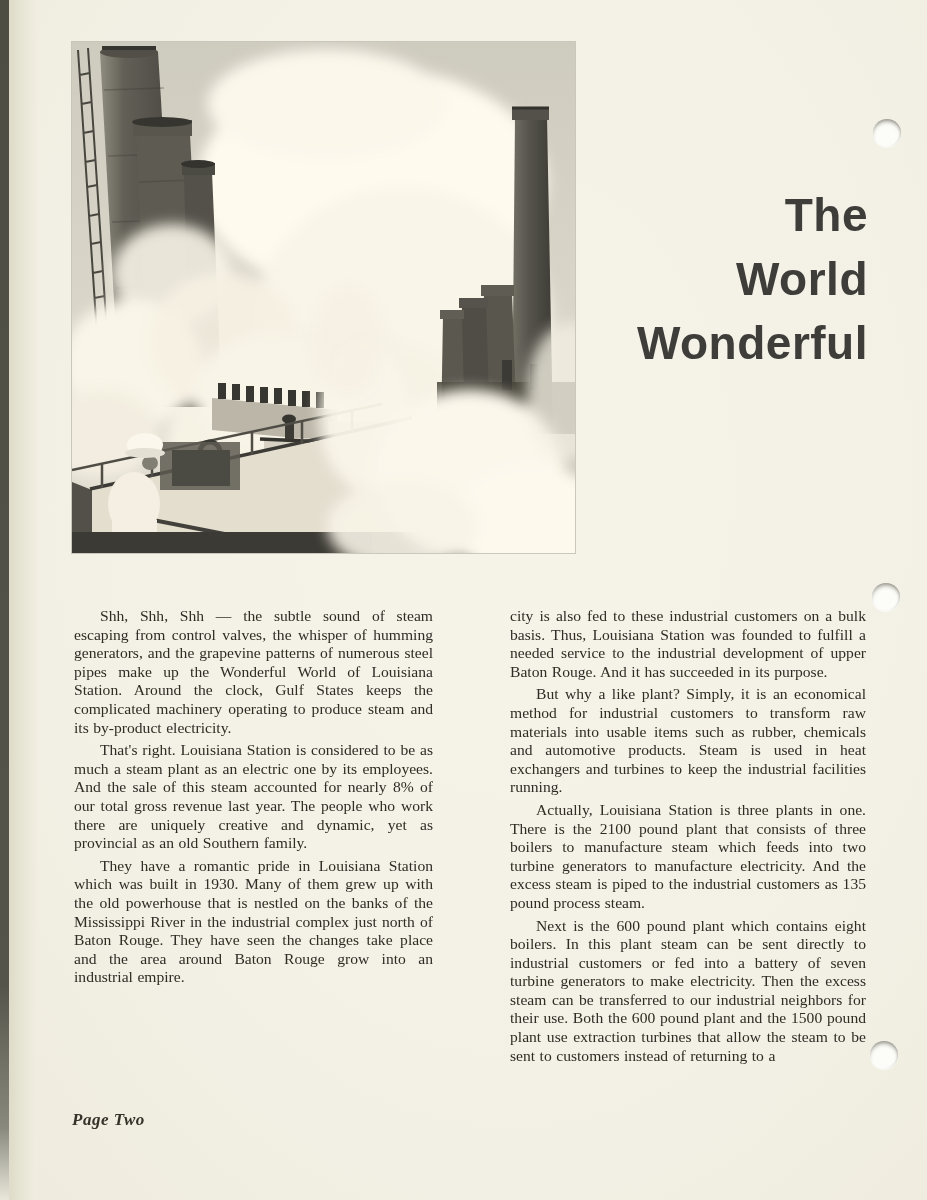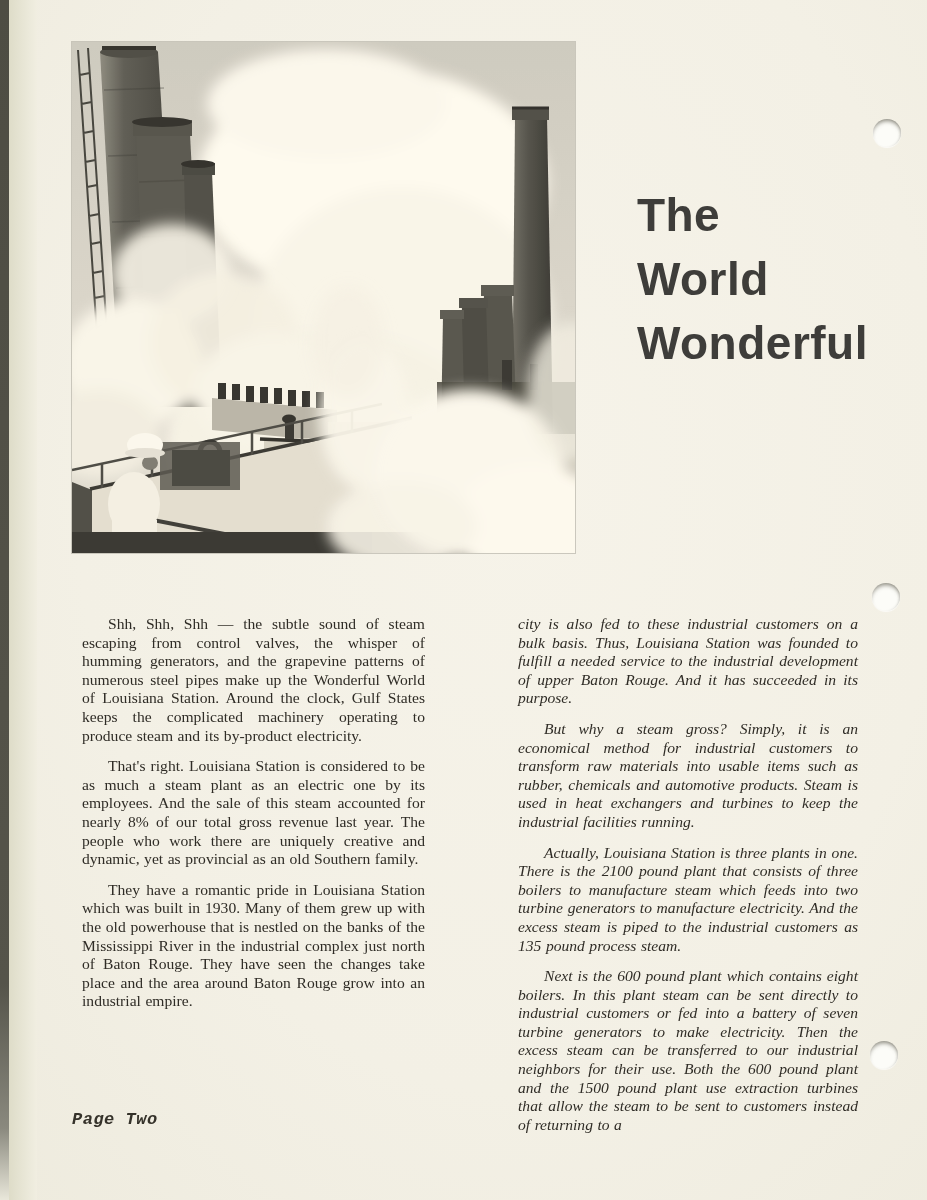--- a/index.html
+++ b/index.html
@@ -8,31 +8,31 @@
     background:radial-gradient(ellipse at 55% 40%, #f6f3e9 0%, #f3f0e5 60%, #eeebde 100%);
     font-family:"Liberation Serif", serif;
   }
   .edge-dark{position:absolute;left:0;top:0;width:9px;height:1200px;
     background:linear-gradient(180deg,#4e4d43 0%,#55544a 82%,#8a897e 94%,#e9e7da 100%);}
   .edge-light{position:absolute;left:9px;top:0;width:28px;height:1200px;
     background:linear-gradient(90deg,#dedcc8 0%,#ebe9da 70%,#f1eee1 100%);}
   .photo{position:absolute;left:72px;top:42px;width:503px;height:511px;
     filter:sepia(.12) saturate(.85);box-shadow:0 0 0 1px rgba(120,118,105,.35);}
   .photo svg{display:block;width:100%;height:100%;}
-  .title{position:absolute;top:183px;right:59px;margin:0;text-align:left;
+  .title{position:absolute;top:183px;right:59px;margin:0;text-align:right;
     font-family:"Liberation Sans", sans-serif;font-weight:bold;
     font-size:46px;line-height:64px;letter-spacing:.5px;color:#3e3d3a;}
   .col{position:absolute;top:603px;text-align:justify;
     font-size:15.6px;line-height:18.6px;color:#2f2c26;word-spacing:.6px;}
   .col-left{left:70px;width:367px;}
-  .col-right{left:506px;width:364px;font-style:italic;}
-  .col p{margin:12px;text-indent:26px;}
+  .col-right{left:506px;width:364px;}
+  .col p{margin:4px;text-indent:26px;}
   .col-right p:first-child{text-indent:0;}
   .footer{position:absolute;left:72px;top:1110px;font-style:italic;font-weight:bold;
-    font-size:17px;color:#35322a;letter-spacing:.5px;font-family:Liberation Mono, monospace;}
+    font-size:17px;color:#35322a;letter-spacing:.5px;}
   .hole{position:absolute;width:28px;height:28px;border-radius:50%;background:#fcfcf8;
     box-shadow:inset 0 4px 4px -2px rgba(105,103,90,.75),
                inset -2px 0 3px -2px rgba(105,103,90,.4),
                0 1px 1px rgba(255,255,255,.7);}
   .hole-1{left:873px;top:119px;}
   .hole-2{left:872px;top:583px;}
   .hole-3{left:870px;top:1041px;}
 </style>
 </head>
 <body>
@@ -173,21 +173,21 @@
   </h1>
 
   <div class="col col-left">
     <p>Shh, Shh, Shh — the subtle sound of steam escaping from control valves, the whisper of humming generators, and the grapevine patterns of numerous steel pipes make up the Wonderful World of Louisiana Station. Around the clock, Gulf States keeps the complicated machinery operating to produce steam and its by-product electricity.</p>
     <p>That's right. Louisiana Station is considered to be as much a steam plant as an electric one by its employees. And the sale of this steam accounted for nearly 8% of our total gross revenue last year. The people who work there are uniquely creative and dynamic, yet as provincial as an old Southern family.</p>
     <p>They have a romantic pride in Louisiana Station which was built in 1930. Many of them grew up with the old powerhouse that is nestled on the banks of the Mississippi River in the industrial complex just north of Baton Rouge. They have seen the changes take place and the area around Baton Rouge grow into an industrial empire.</p>
   </div>
 
   <div class="col col-right">
     <p>city is also fed to these industrial customers on a bulk basis. Thus, Louisiana Station was founded to fulfill a needed service to the industrial development of upper Baton Rouge. And it has succeeded in its purpose.</p>
-    <p>But why a steam gross? Simply, it is an economical method for industrial customers to transform raw materials into usable items such as rubber, chemicals and automotive products. Steam is used in heat exchangers and turbines to keep the industrial facilities running.</p>
+    <p>But why a like plant? Simply, it is an economical method for industrial customers to transform raw materials into usable items such as rubber, chemicals and automotive products. Steam is used in heat exchangers and turbines to keep the industrial facilities running.</p>
     <p>Actually, Louisiana Station is three plants in one. There is the 2100 pound plant that consists of three boilers to manufacture steam which feeds into two turbine generators to manufacture electricity. And the excess steam is piped to the industrial customers as 135 pound process steam.</p>
     <p>Next is the 600 pound plant which contains eight boilers. In this plant steam can be sent directly to industrial customers or fed into a battery of seven turbine generators to make electricity. Then the excess steam can be transferred to our industrial neighbors for their use. Both the 600 pound plant and the 1500 pound plant use extraction turbines that allow the steam to be sent to customers instead of returning to a</p>
   </div>
 
   <div class="footer">Page Two</div>
 
   <div class="hole hole-1"></div>
   <div class="hole hole-2"></div>
   <div class="hole hole-3"></div>
 

